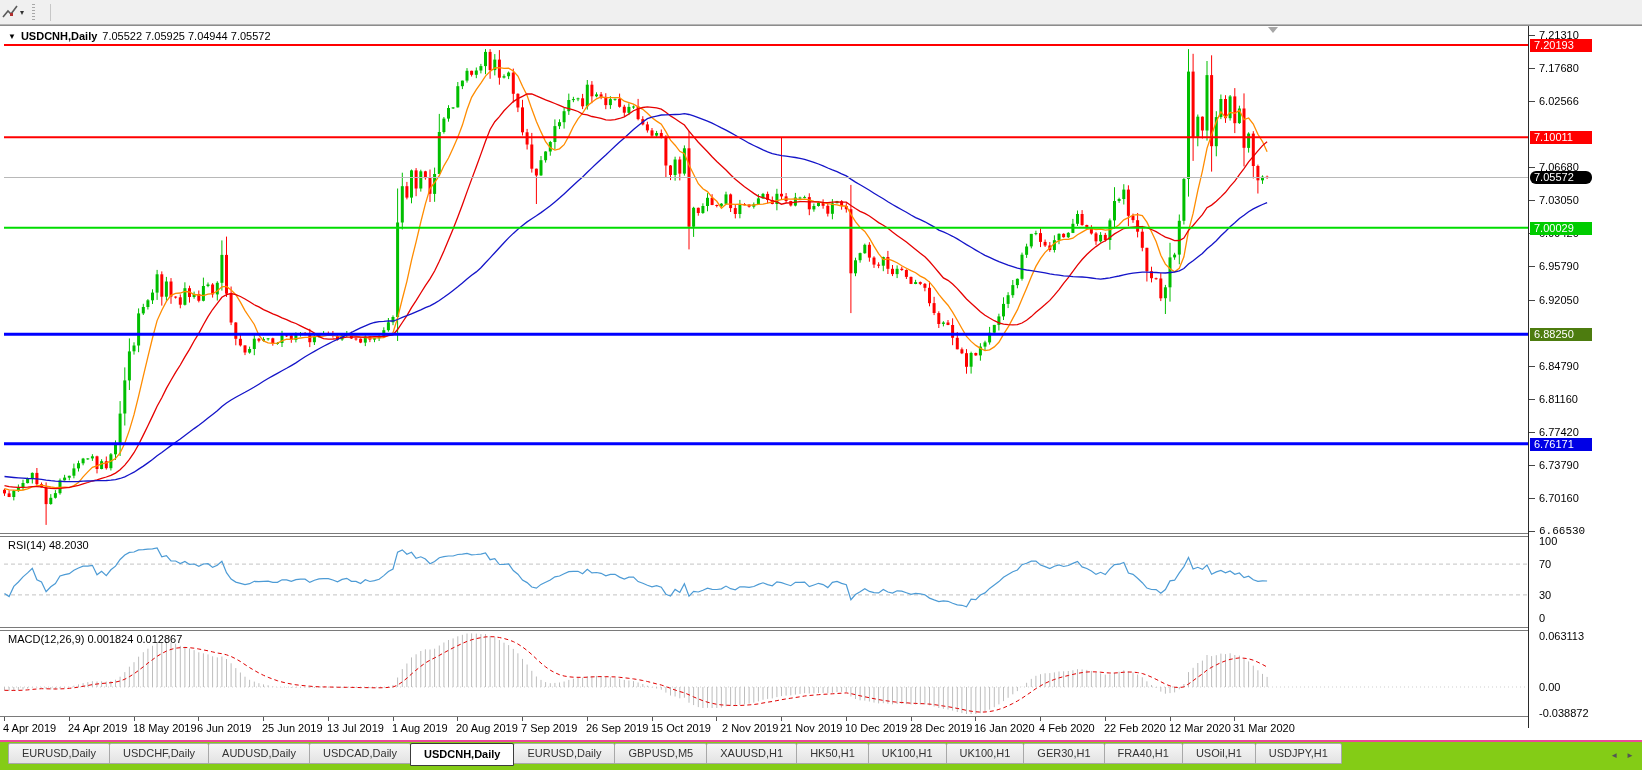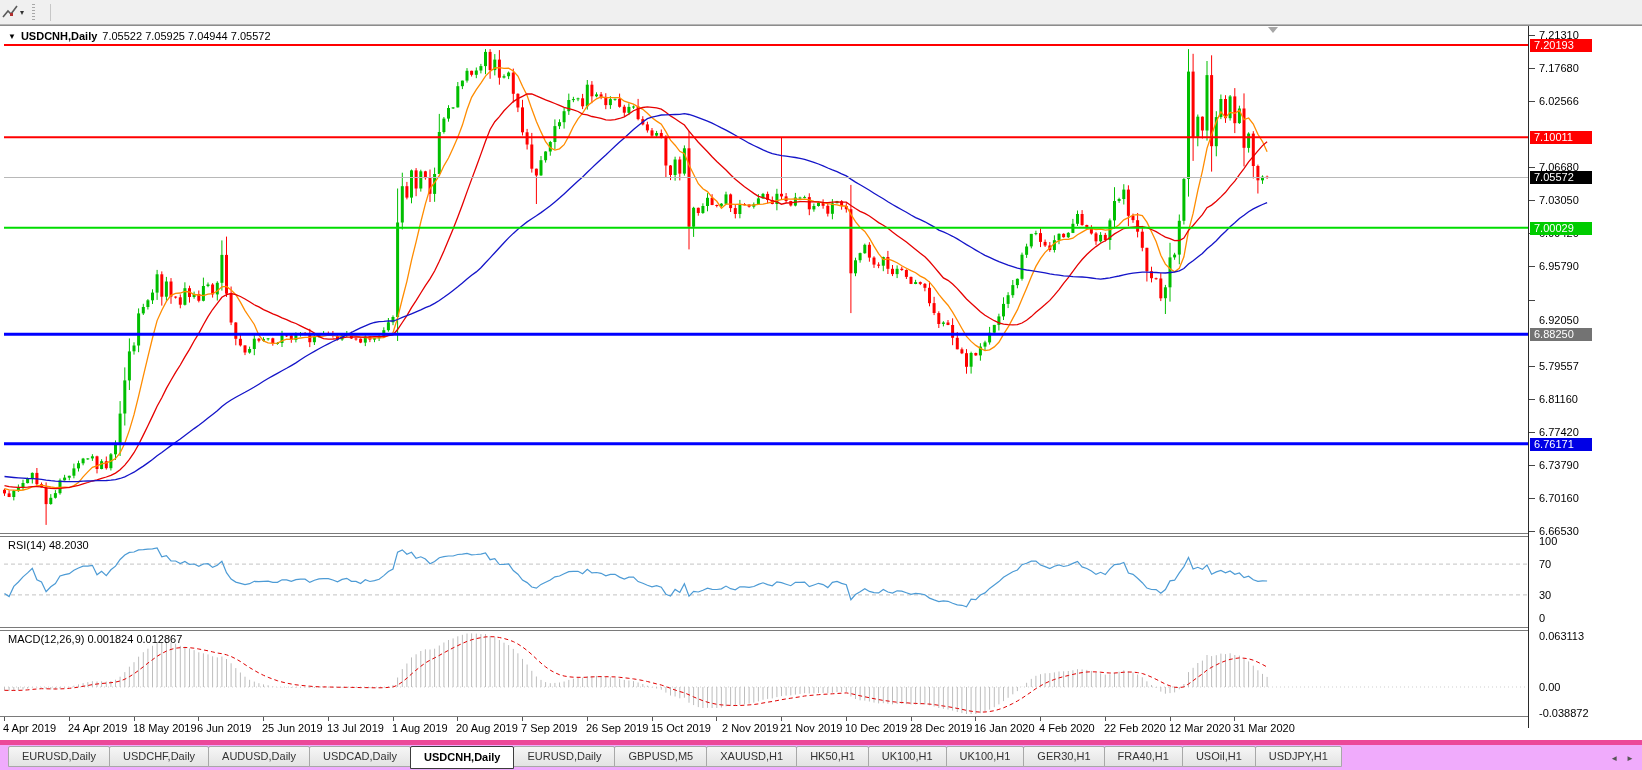--- a/index.html
+++ b/index.html
@@ -37,22 +37,22 @@
   .ptick{position:absolute;left:10px;color:#000;white-space:nowrap;z-index:1;}
   .ptick-dash{position:absolute;left:0;width:6px;height:1px;background:#444;z-index:1;}
   .pbadge{position:absolute;left:1px;width:58px;height:13px;line-height:13px;padding-left:4px;
           color:#fff;z-index:3;letter-spacing:0;}
   .indlab{position:absolute;left:10px;color:#000;white-space:nowrap;}
   
   #dateAxis{position:absolute;left:0;top:717px;width:1528px;height:23px;background:#fff;}
   .dlab{position:absolute;top:5px;color:#000;white-space:nowrap;}
   .dtick{position:absolute;top:0;width:1px;height:4px;background:#555;}
   
-  #tabs{position:absolute;left:0;top:740px;width:1642px;height:30px;background:#f0abfc;
-        border-top:5px solid #ec4899;box-sizing:border-box;}
+  #tabs{position:absolute;left:0;top:740px;width:1642px;height:30px;background:#84cc16;
+        border-top:2px solid #ec4899;box-sizing:border-box;}
   #tabList{position:absolute;left:8px;top:1px;display:flex;align-items:flex-start;}
   .tab{height:19px;line-height:19px;padding:0 13px;background:linear-gradient(#f6f6f6,#e3e3e3);
        border:1px solid #a8a8a8;border-top-left-radius:2px;border-top-right-radius:2px;
        margin-right:-1px;color:#333;cursor:default;white-space:nowrap;}
   .tab.active{background:#fff;font-weight:bold;color:#000;height:21px;line-height:21px;
               border:1px solid #3c3c3c;position:relative;z-index:2;}
   .tab-arrows{position:absolute;right:8px;top:9px;color:#555;font-size:8px;display:flex;gap:8px;}
 </style>
 </head>
 <body>
@@ -939,38 +939,38 @@
       <div class="ptick" style="top: 69px;">6.02566</div>
       <div class="ptick-dash" style="top: 141px;"></div>
       <div class="ptick" style="top: 135px;">7.06680</div>
       <div class="ptick-dash" style="top: 174px;"></div>
       <div class="ptick" style="top: 168px;">7.03050</div>
       <div class="ptick-dash" style="top: 207px;"></div>
       <div class="ptick" style="top: 201px;">6.99420</div>
       <div class="ptick-dash" style="top: 240px;"></div>
       <div class="ptick" style="top: 234px;">6.95790</div>
       <div class="ptick-dash" style="top: 274px;"></div>
-      <div class="ptick" style="top: 268px; margin-top: 20px;">6.92050</div>
+      <div class="ptick" style="top: 268px;">6.92050</div>
       <div class="ptick-dash" style="top: 340px;"></div>
-      <div class="ptick" style="top: 334px;">5.79557</div>
+      <div class="ptick" style="top: 334px;">6.84790</div>
       <div class="ptick-dash" style="top: 373px;"></div>
       <div class="ptick" style="top: 367px;">6.81160</div>
       <div class="ptick-dash" style="top: 406px;"></div>
       <div class="ptick" style="top: 400px;">6.77420</div>
       <div class="ptick-dash" style="top: 439px;"></div>
       <div class="ptick" style="top: 433px;">6.73790</div>
       <div class="ptick-dash" style="top: 472px;"></div>
       <div class="ptick" style="top: 466px;">6.70160</div>
       <div class="ptick-dash" style="top: 505px;"></div>
-      <div class="ptick" style="top: 499px;">6.66530</div>
+      <div class="ptick" style="top: 499px; font-family: Liberation Mono, monospace;">6.66530</div>
       <div class="pbadge" style="top: 13px; background: rgb(255, 0, 0);">7.20193</div>
       <div class="pbadge" style="top: 105px; background: rgb(255, 0, 0);">7.10011</div>
-      <div class="pbadge" style="top: 145px; background: rgb(0, 0, 0);">7.05572</div>
+      <div class="pbadge" style="top: 145px; background: rgb(0, 0, 0); border-radius: 6px;">7.05572</div>
       <div class="pbadge" style="top: 196px; background: rgb(0, 204, 0);">7.00029</div>
-      <div class="pbadge" style="top: 302px; background: #737373;">6.88250</div>
+      <div class="pbadge" style="top: 302px; background: #4d7c0f;">6.88250</div>
       <div class="pbadge" style="top: 412px; background: rgb(0, 0, 230);">6.76171</div>
       <div class="indlab" style="top: 509px;">100</div>
       <div class="indlab" style="top: 532px;">70</div>
       <div class="indlab" style="top: 563px;">30</div>
       <div class="indlab" style="top: 586px;">0</div>
       <div class="indlab" style="top: 604px;">0.063113</div>
       <div class="indlab" style="top: 655px;">0.00</div>
       <div class="indlab" style="top: 681px;">-0.038872</div>
     </div>
   <div id="dateAxis">

